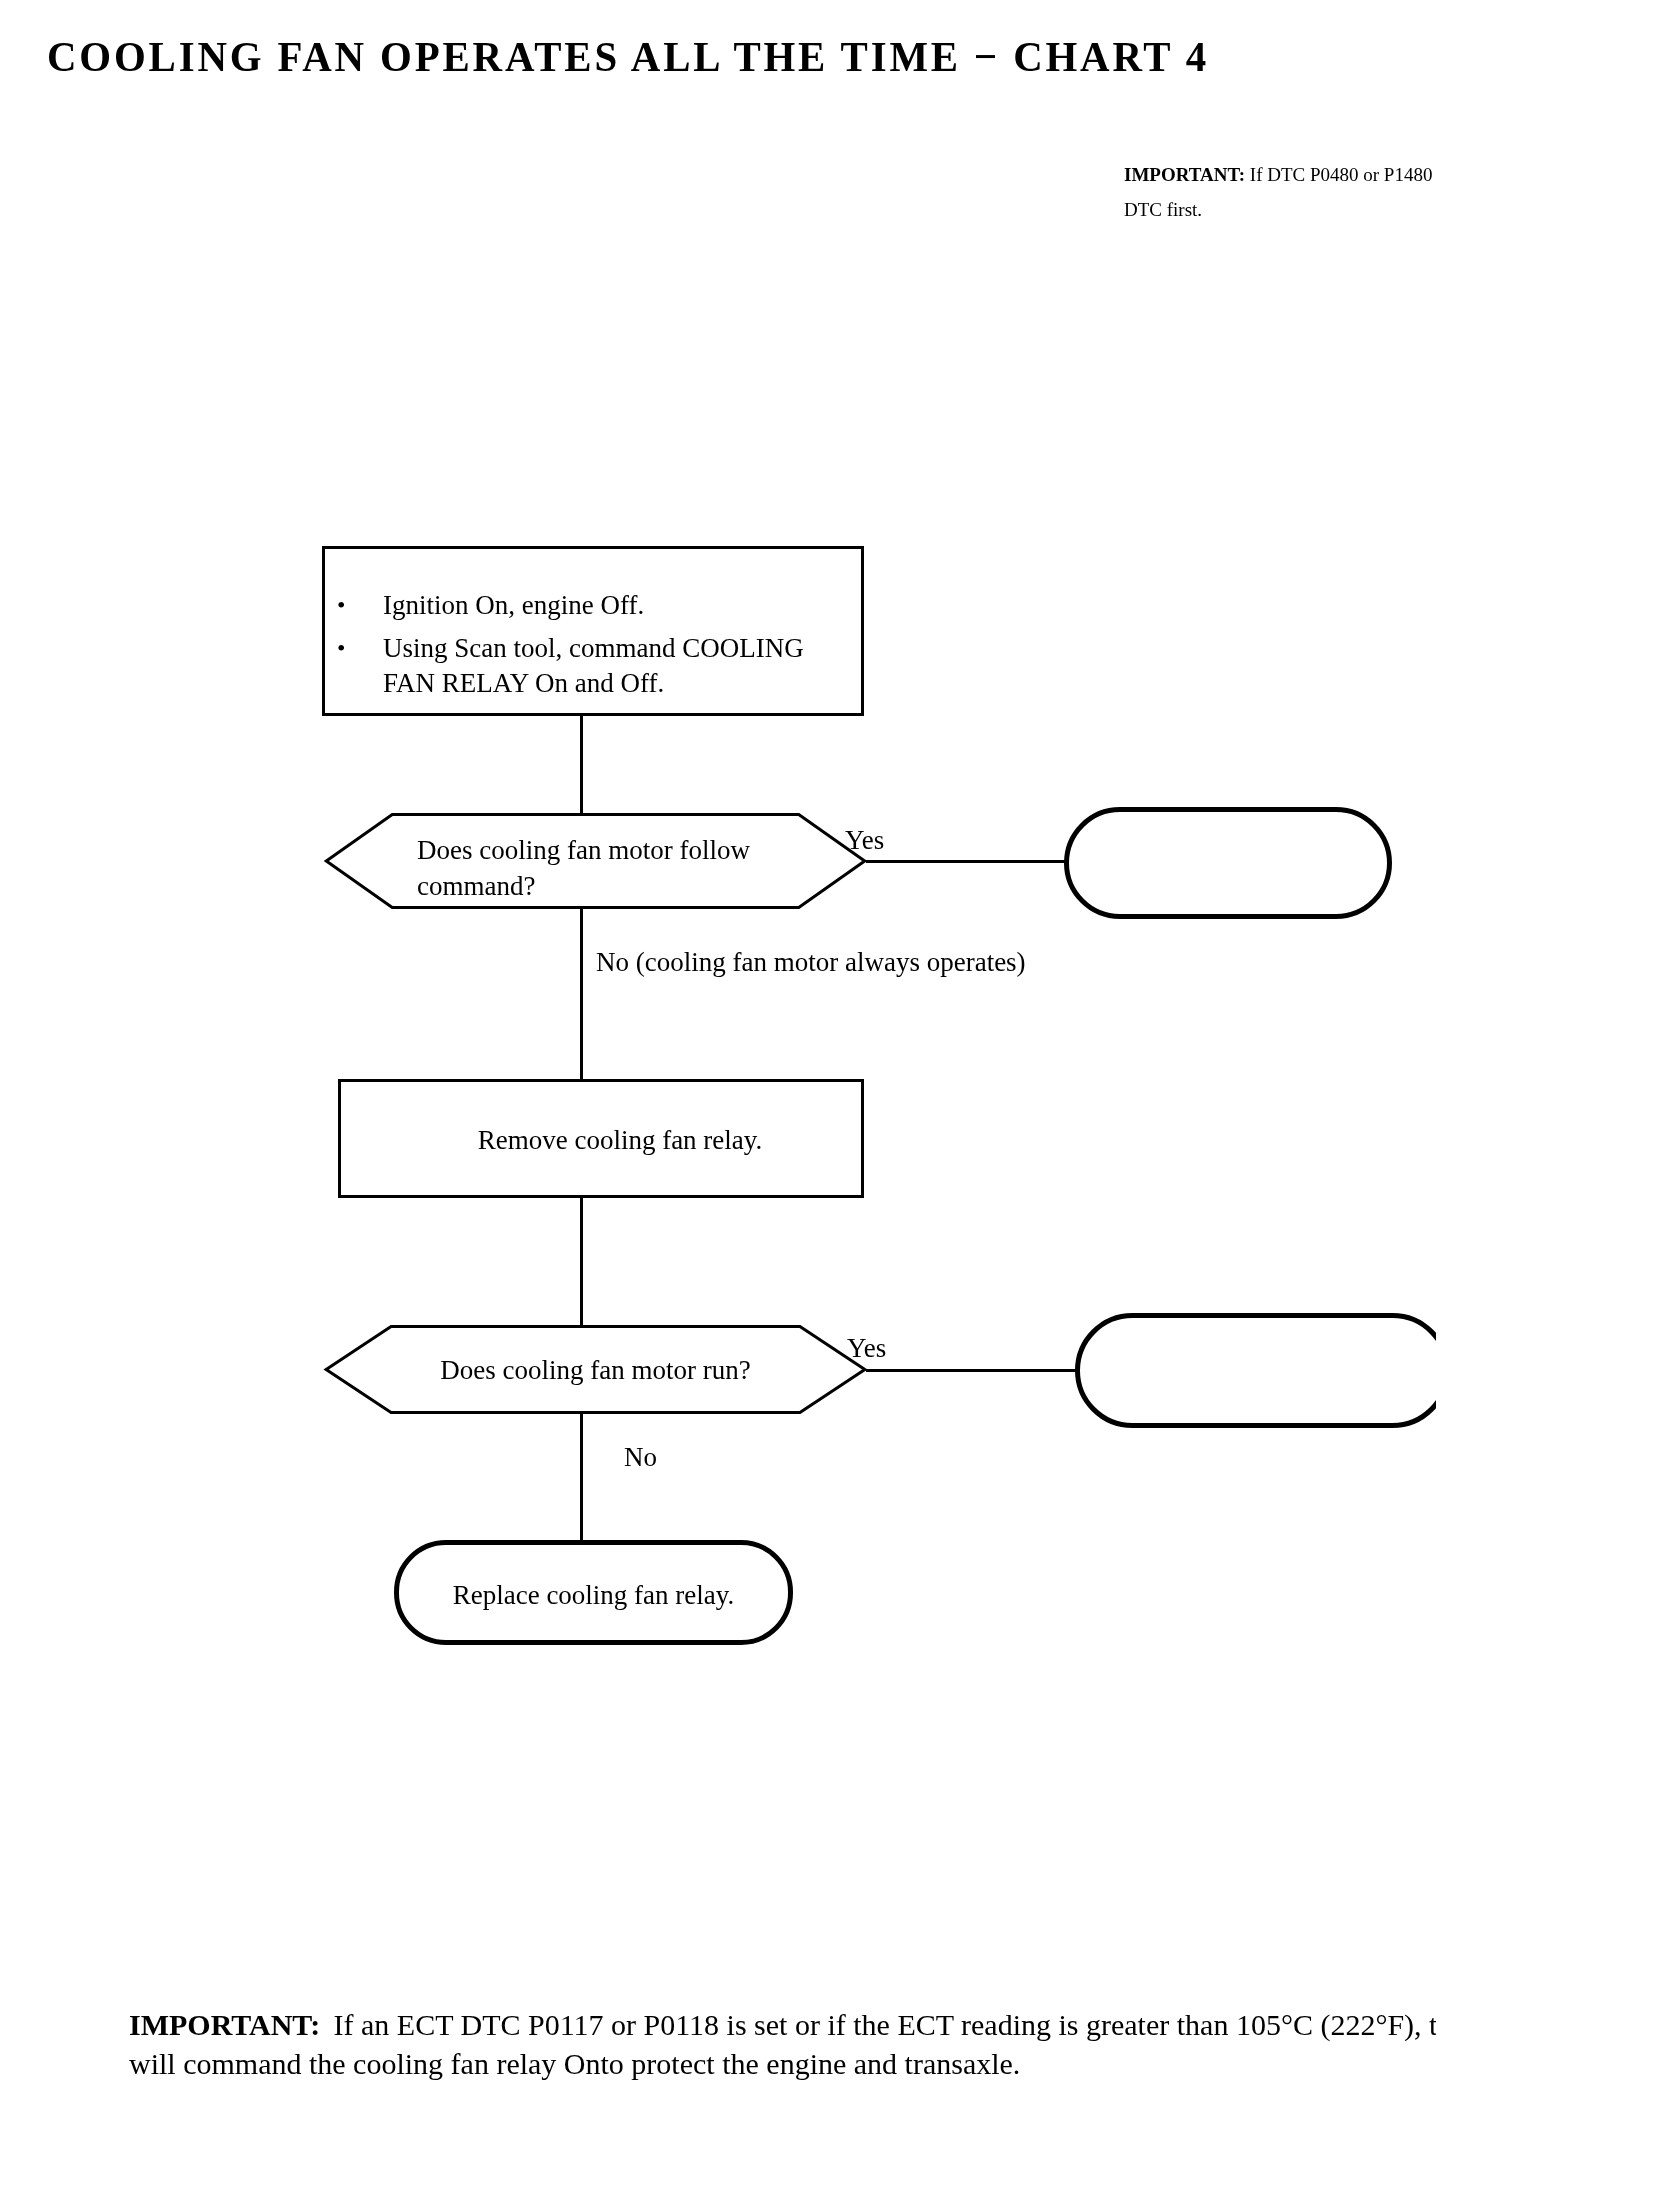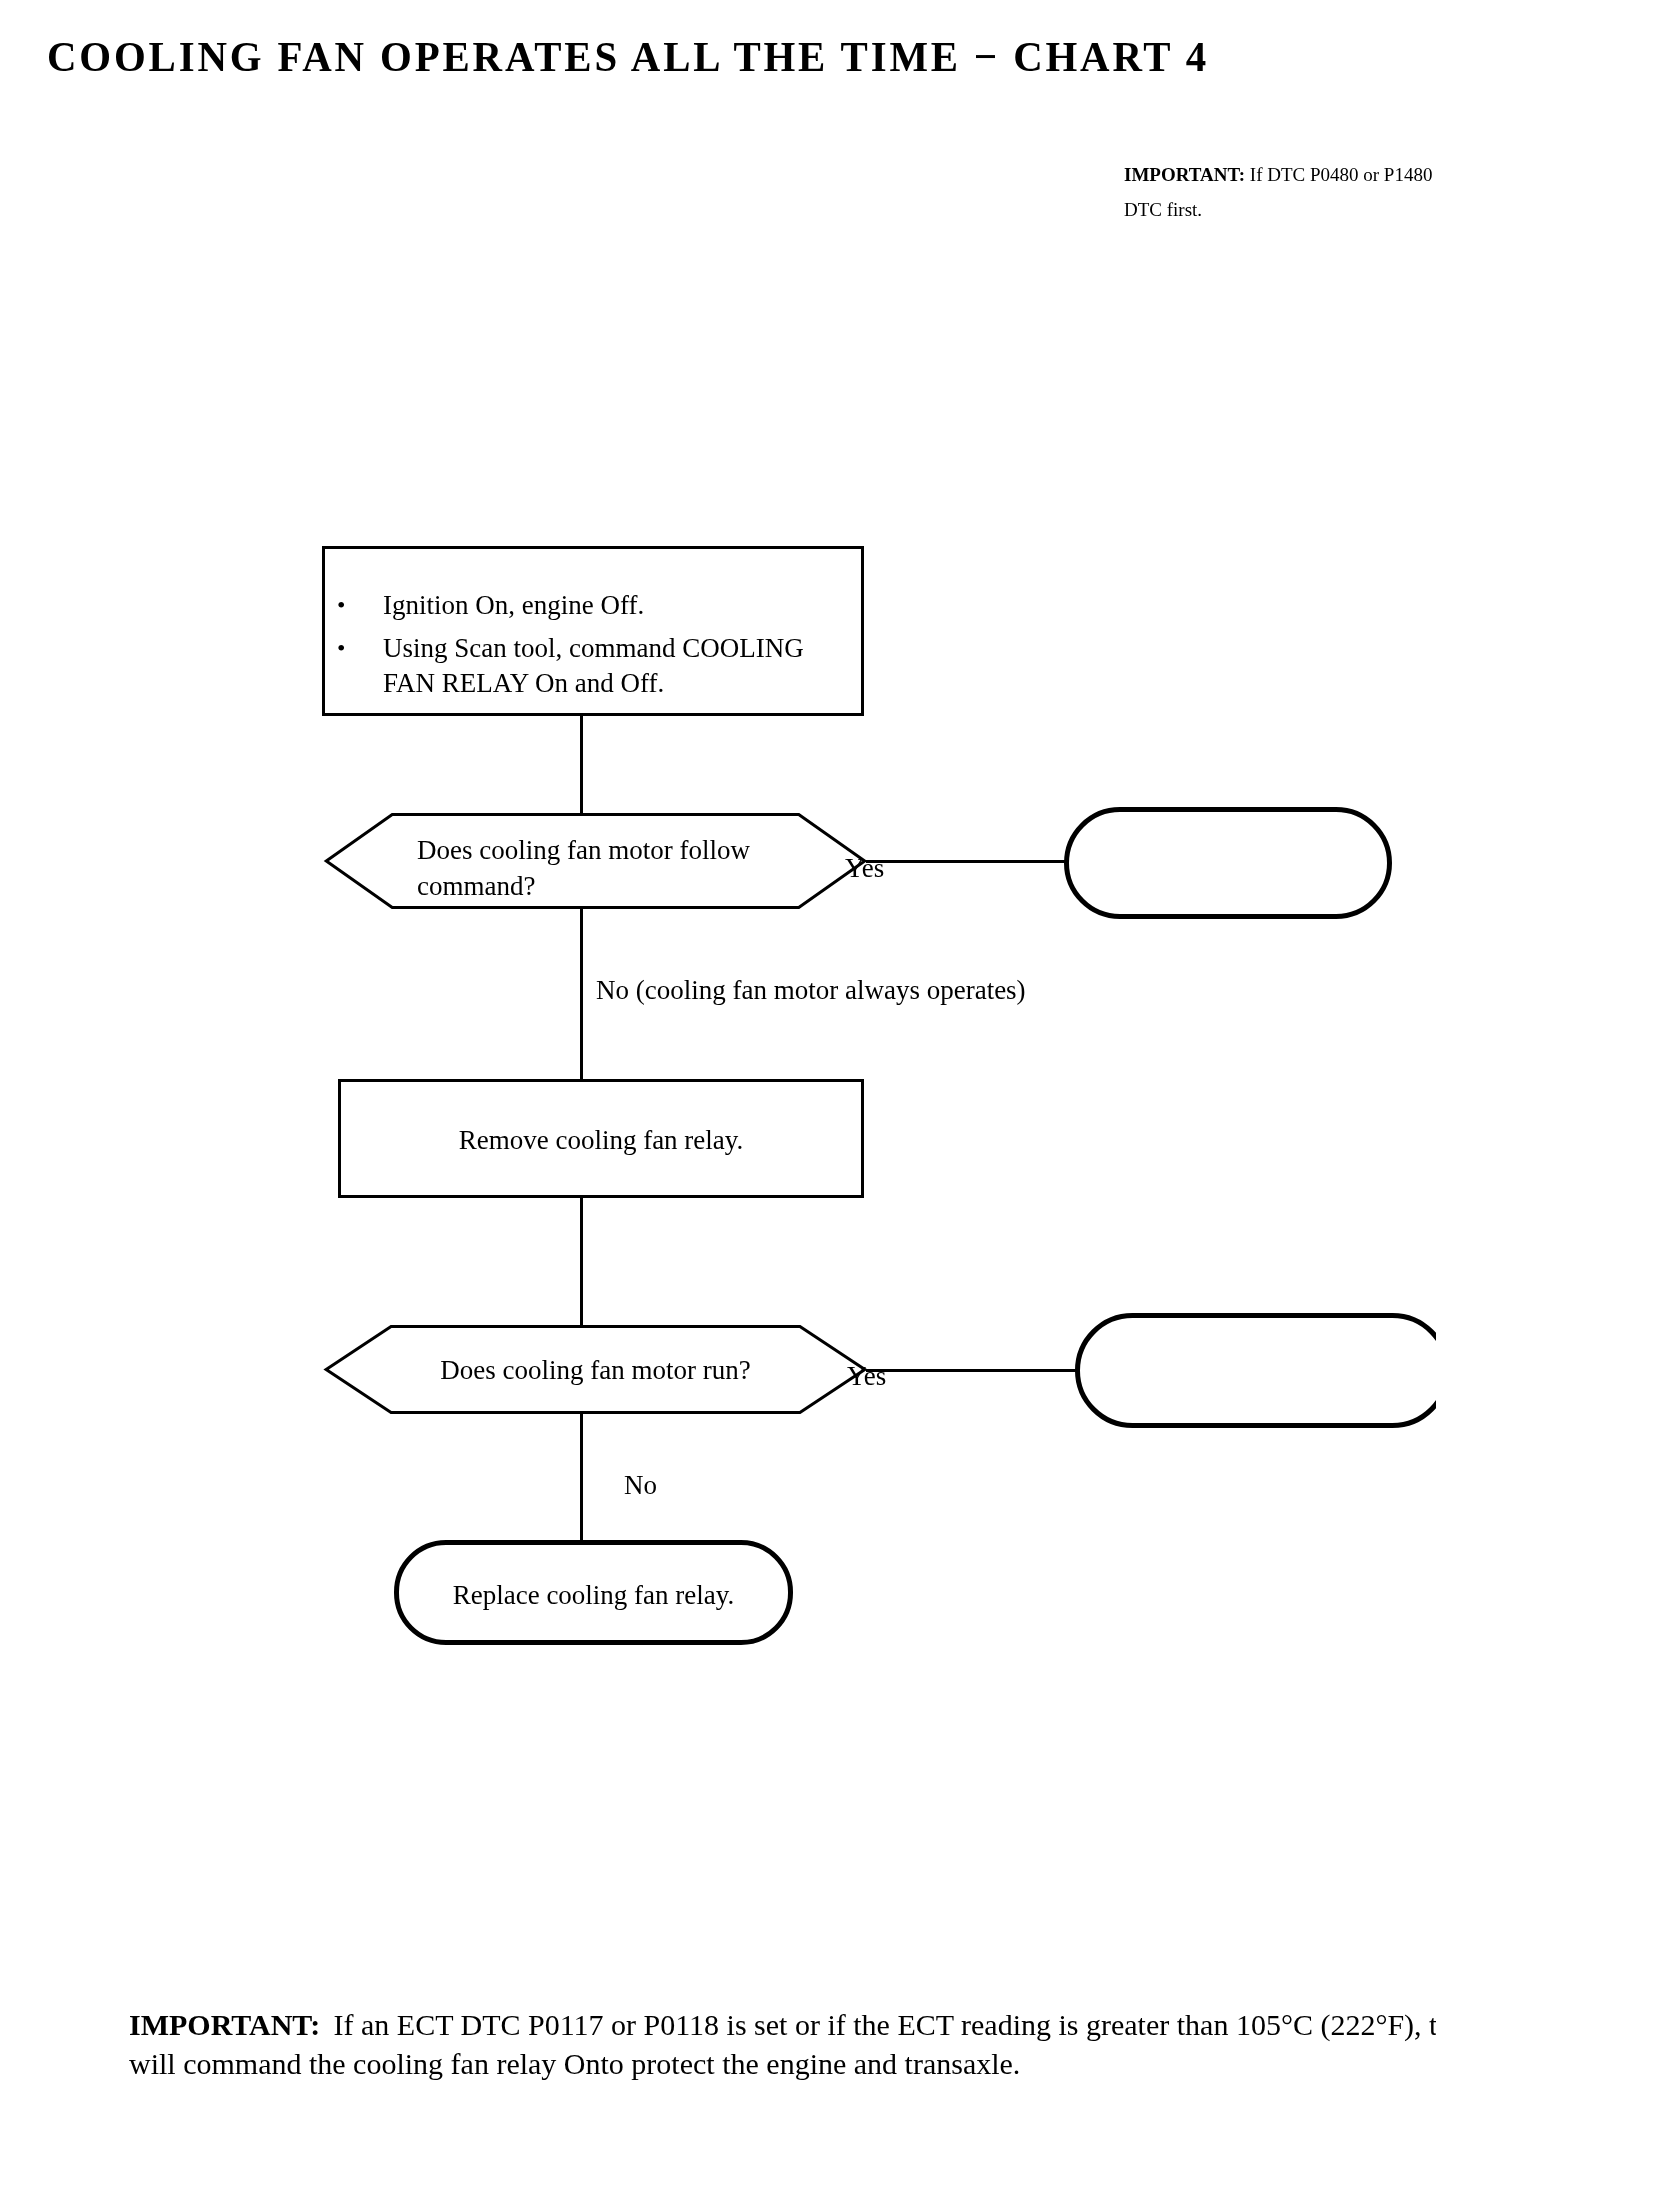--- a/index.html
+++ b/index.html
@@ -62,20 +62,21 @@
   .flow-box {
     position: absolute;
     box-sizing: border-box;
     border: 3px solid #000;
     background: #fff;
   }
   .box-text {
     position: absolute;
     font-size: 27px;
     line-height: 35px;
+    padding-left: 19px;
   }
 
   
   .bullet-list {
     position: absolute;
     left: 337px;
     top: 588px;
     width: 511px;
     font-size: 27px;
     line-height: 35px;
@@ -131,21 +132,20 @@
   .hline {
     position: absolute;
     height: 3px;
     background: #000;
   }
   .edge-label {
     position: absolute;
     font-size: 27px;
     line-height: 32px;
     white-space: nowrap;
-    margin-top: 28px;
   }
 </style>
 </head>
 <body>
 
 <div id="page">
 
   <div id="title">COOLING FAN OPERATES ALL THE TIME − CHART 4</div>
 
   <div id="note-top">

